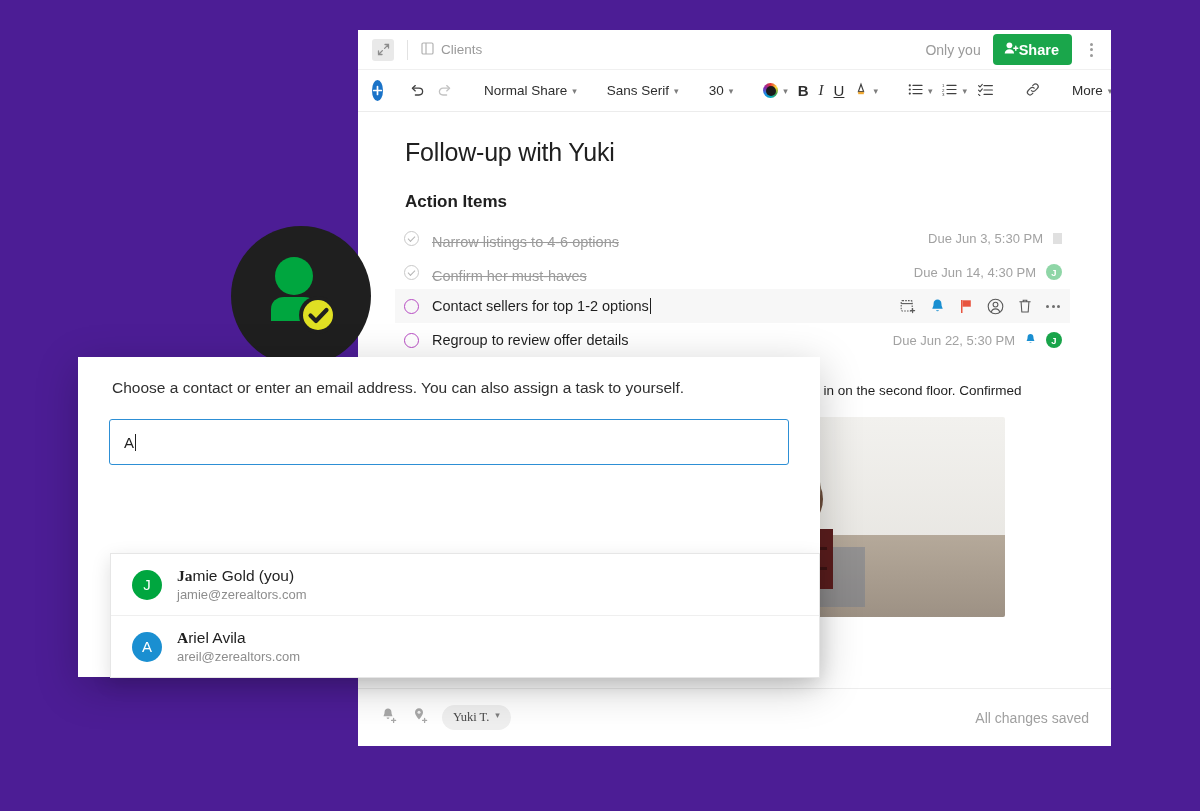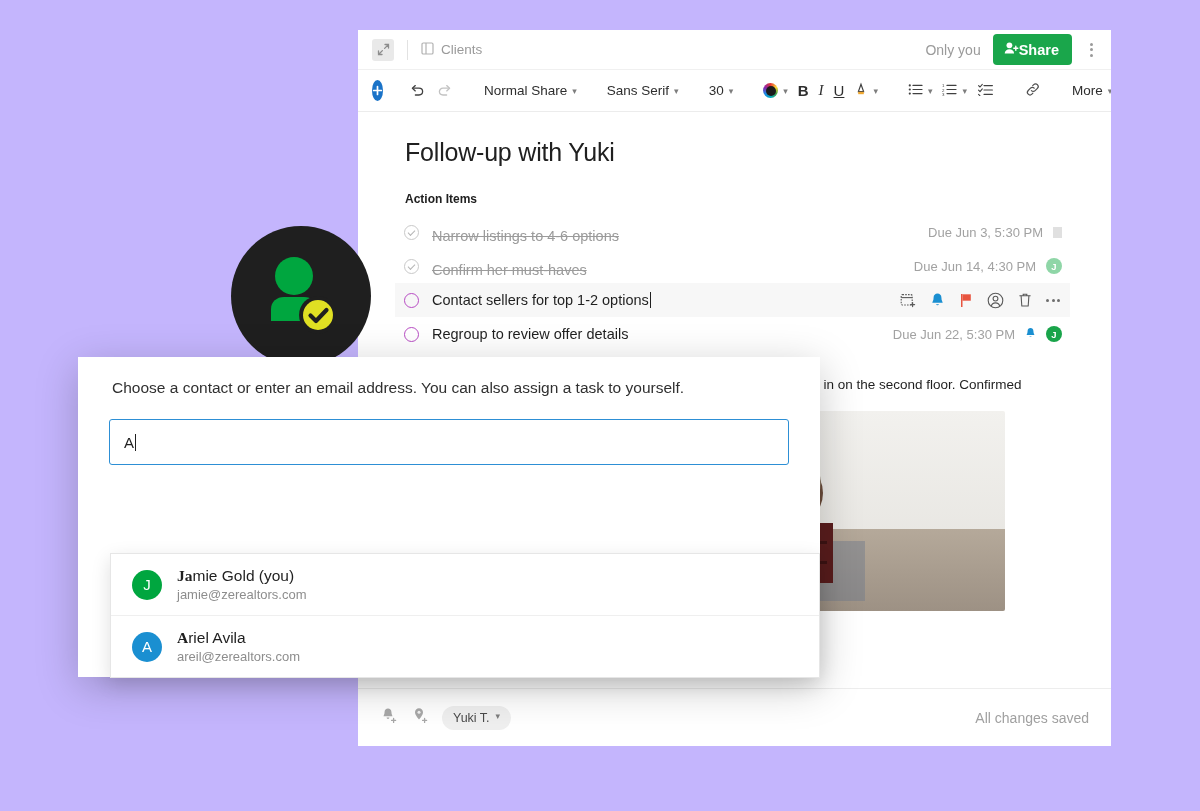--- a/index.html
+++ b/index.html
@@ -2,21 +2,21 @@
 <html><head>
 <meta charset="utf-8">
 <style>
   * { box-sizing: border-box; margin: 0; padding: 0; }
   html, body {
     width: 1200px; height: 811px;
     background: #000;
     font-family: "Liberation Sans", sans-serif;
     overflow: hidden;
   }
-  .stage { position: relative; width: 1200px; height: 811px; background:#c4b5fd; }
+  .stage { position: relative; width: 1200px; height: 811px; background:#4c1d95; }
 
   
   .doc-window {
     position: absolute; left: 358px; top: 30px;
     width: 753px; height: 716px;
     background: #ffffff;
     overflow: hidden;
   }
 
   
@@ -64,21 +64,21 @@
   .color-dot {
     width:15px; height:15px; border-radius:50%;
     background: conic-gradient(#e53935,#fdd835,#43a047,#00acc1,#1e88e5,#8e24aa,#e53935);
     position:relative;
   }
   .color-dot::after{ content:""; position:absolute; inset:2.5px; border-radius:50%; background:#1b1b1b; }
 
   
   .doc-body { padding: 26px 50px 0 47px; position:relative; }
   .doc-title { font-size:25px; color:#202020; font-weight:400; letter-spacing:-0.2px; }
-  .doc-h2 { font-size:12px; color:#202020; font-weight:700; margin-top:25px; }
+  .doc-h2 { font-size:17px; color:#202020; font-weight:700; margin-top:25px; }
 
   
   .tasks { margin-top: 9px; margin-left:-1px; }
   .task-row {
     display:flex; align-items:center; height:34px; padding: 0 8px 0 9px;
     position:relative; margin: 0 -9px;
   }
   .task-row.sel { background:#f7f7f7; }
   .cb { width:15px; height:15px; border-radius:50%; flex:none; margin-right:13px; position:relative; }
   .cb.open { border:1.6px solid #b84cc4; }
@@ -116,21 +116,21 @@
   }
 
   
   .doc-footer {
     position:absolute; left:0; right:0; bottom:0; height:58px;
     border-top:1px solid #ededed; background:#fff;
     display:flex; align-items:center; padding: 0 22px 0 22px; gap:12px;
   }
   .foot-chip {
     background:#efefef; border-radius:13px; padding:5px 11px;
-    font-size:12.5px; color:#4a4a4a; display:flex; align-items:flex-start; gap:6px; cursor:pointer;
+    font-size:12.5px; color:#4a4a4a; display:flex; align-items:flex-start; gap:6px; cursor:pointer;font-family:Liberation Serif, serif;
   }
   .saved { margin-left:auto; font-size:14px; color:#a0a0a0; }
 
   
   .badge-circle {
     position:absolute; left:231px; top:226px; width:140px; height:140px;
     border-radius:50%; background:#1f1f1f; z-index:5;
     display:flex; align-items:center; justify-content:center;
   }
 

